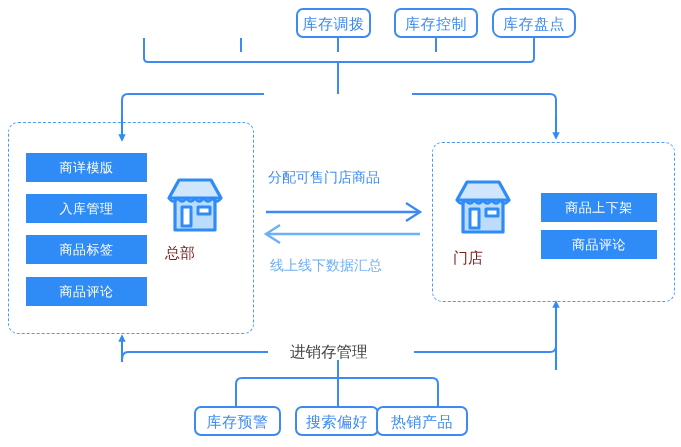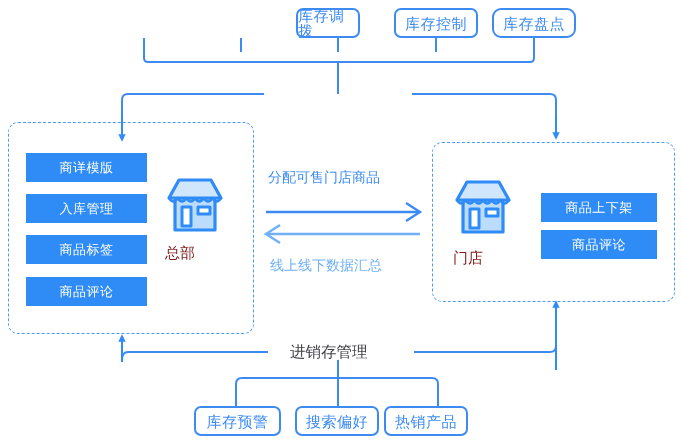--- a/index.html
+++ b/index.html
@@ -171,21 +171,21 @@
     <g stroke="#3d8bf2" stroke-width="2" fill="none">
       <path d="M338,352 L338,378"></path>
       <path d="M236,406 L236,384 Q236,378 242,378 L432,378 Q438,378 438,384 L438,406"></path>
       <path d="M338,378 L338,406"></path>
     </g>
   </svg>
 
   <div class="group-box" style="left:8px; top:122px; width:246px; height:212px;"></div>
   <div class="group-box" style="left:432px; top:142px; width:243px; height:160px;"></div>
 
-  <div class="pill" style="left:296px; top:8px; width:64px; height:30px;">
+  <div class="pill" style="left:296px; top:8px; width:75px; height:30px;">
     <span>库存调拨</span>
   </div>
   <div class="pill" style="left:394px; top:8px; width:84px; height:30px;">
     <span>库存控制</span>
   </div>
   <div class="pill" style="left:492px; top:8px; width:84px; height:30px;border-radius:9px;">
     <span>库存盘点</span>
   </div>
 
   <div class="spine-label" style="left:281px; top:344px;">进销存管理</div>
@@ -234,17 +234,17 @@
   <div class="tag" style="left:541px; top:230px; width:116px; height:29px;">
     <span>商品评论</span>
   </div>
 
   <div class="pill" style="left:194px; top:406px; width:87px; height:30px;">
     <span>库存预警</span>
   </div>
   <div class="pill" style="left:295px; top:406px; width:84px; height:30px;">
     <span>搜索偏好</span>
   </div>
-  <div class="pill" style="left:384px; top:406px; width:84px; height:30px;">
+  <div class="pill" style="left:376px; top:406px; width:92px; height:30px;">
     <span>热销产品</span>
   </div>
 
 </div>
 
 </body></html>

